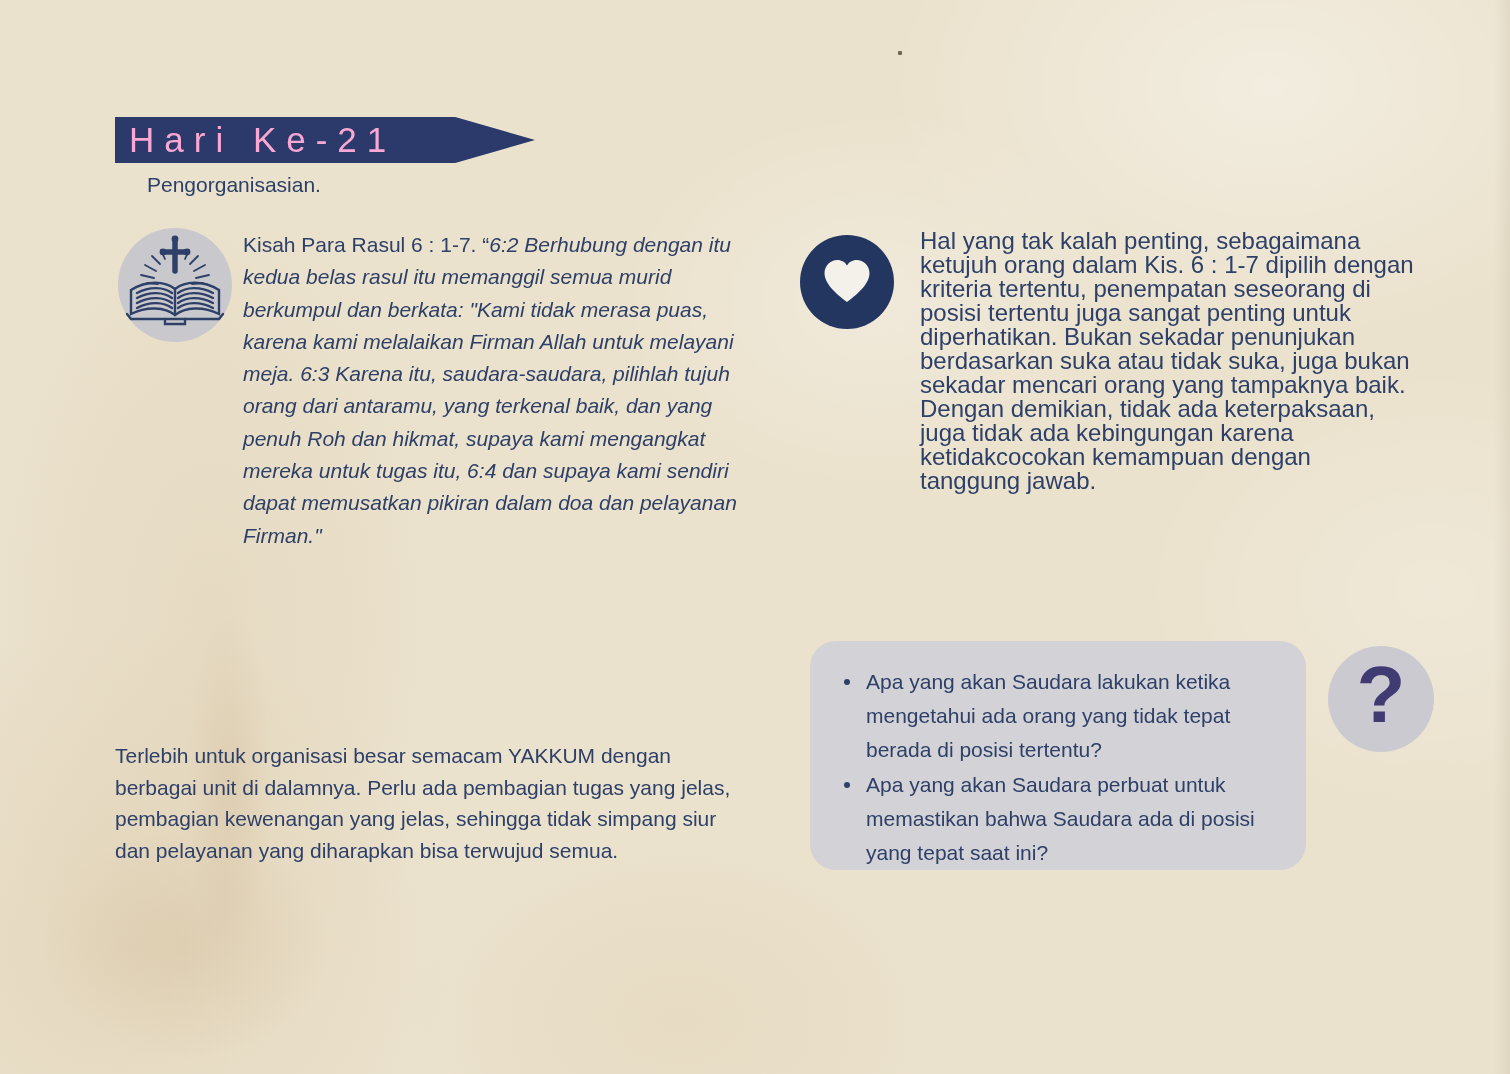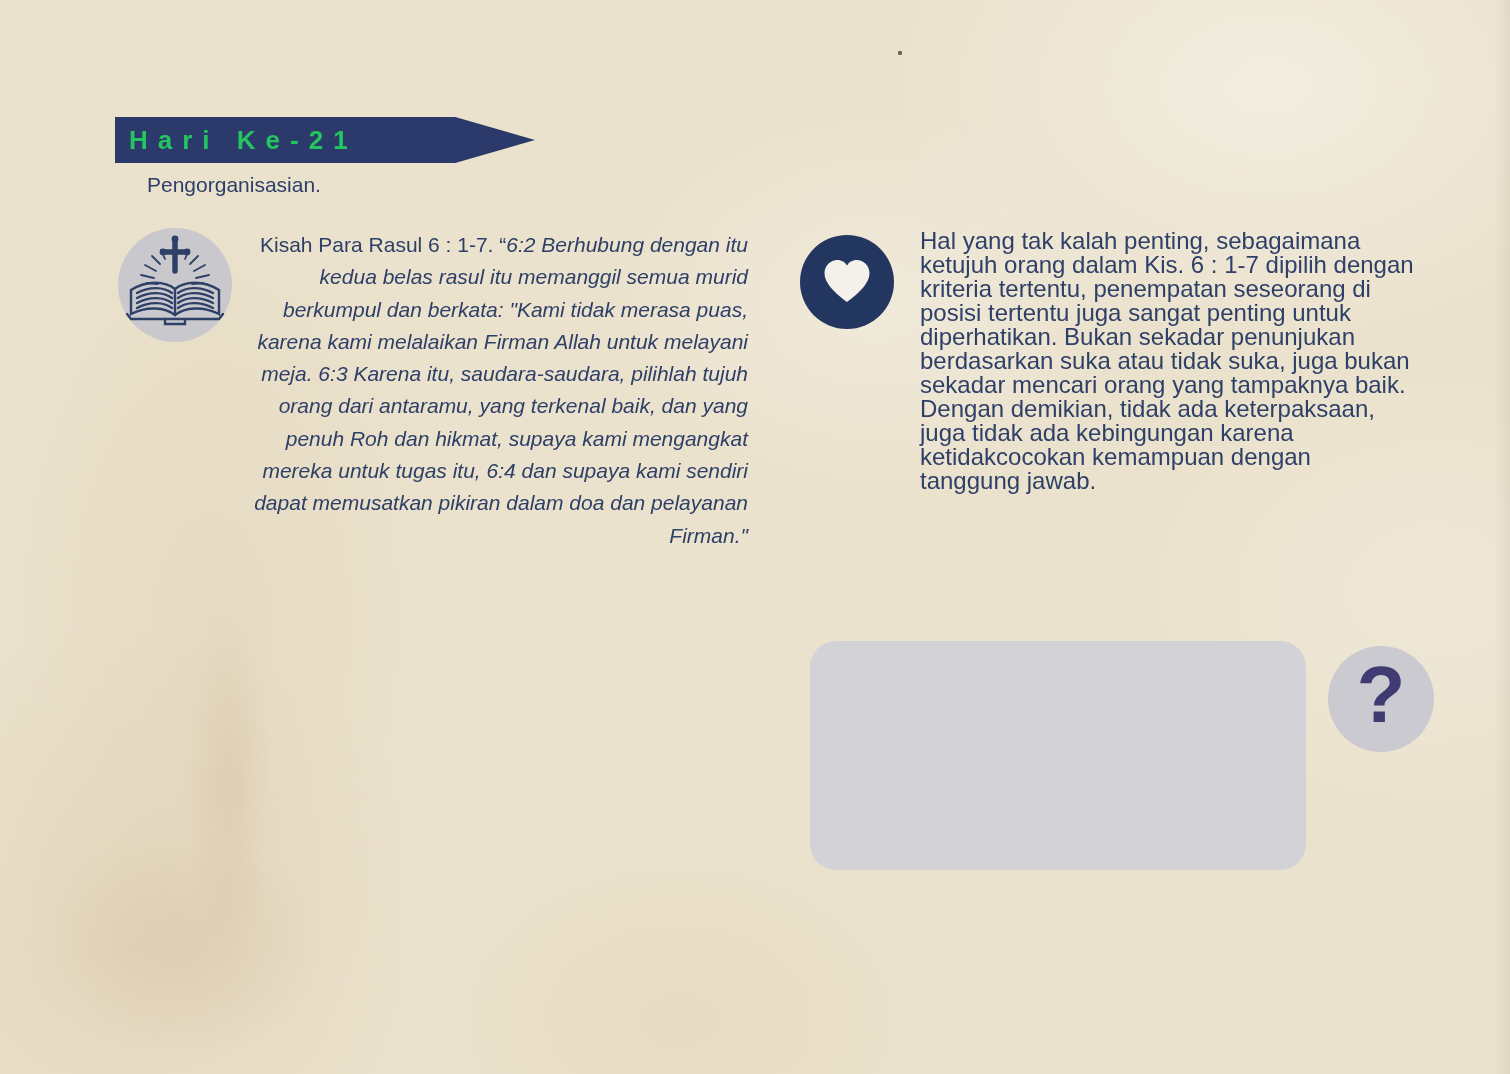--- a/index.html
+++ b/index.html
@@ -27,42 +27,41 @@
   .banner{
     left:115px; top:117px;
     width:420px; height:46px;
     background:#2b3a6a;
     clip-path:polygon(0 0, 81% 0, 100% 50%, 81% 100%, 0 100%);
     display:flex; align-items:center;
     padding-left:14px;
     box-sizing:border-box;
   }
   .banner-title{
-    color:#22c55e;
-    font-size:26px;
-    font-weight:700;
+    color:#f9a8d4;
+    font-size:35px;
+    font-weight:400;
     letter-spacing:10px;
     white-space:nowrap;
   }
   .subtitle{
     left:115px; top:173px;
     font-size:21px;
     color:#2e4068;
     margin-left:32px;
   }
 
   
   .bible-badge{ left:117px; top:227px; width:116px; height:116px; }
   .scripture{
     left:243px; top:229px;
     width:505px;
     font-size:21px;
     line-height:32.3px;
     color:#2e4068;
-    text-align:right;
   }
   .scripture .ref{ font-style:normal; }
   .scripture .quote{ font-style:italic; }
 
   
   .para{
     font-size:21px;
     line-height:31.5px;
     color:#2e4068;
   }
@@ -201,30 +200,39 @@
           <path d="M96 76 C83 69 69 70 61 76"></path>
           <path d="M96 81 C83 74 69 75 61 81"></path>
           <path d="M10 87 L14 92 L102 92 L106 87"></path>
           <path d="M48 92 L48 97 L68 97 L68 92"></path>
         </g>
       </g>
     </svg>
   </div>
   <p class="abs scripture" style="margin:0"><span class="ref">Kisah Para Rasul 6 : 1-7. “</span><span class="quote">6:2 Berhubung dengan itu kedua belas rasul itu memanggil semua murid berkumpul dan berkata: "Kami tidak merasa puas, karena kami melalaikan Firman Allah untuk melayani meja. 6:3 Karena itu, saudara-saudara, pilihlah tujuh orang dari antaramu, yang terkenal baik, dan yang penuh Roh dan hikmat, supaya kami mengangkat mereka untuk tugas itu, 6:4 dan supaya kami sendiri dapat memusatkan pikiran dalam doa dan pelayanan Firman."</span></p>
 
+  <p class="abs para para2" style="margin:0">Terlebih untuk organisasi besar semacam YAKKUM dengan berbagai unit di dalamnya. Perlu ada pembagian tugas yang jelas, pembagian kewenangan yang jelas, sehingga tidak simpang siur dan pelayanan yang diharapkan bisa terwujud semua.</p>
 
   <div class="abs heart-badge">
     <svg viewBox="0 0 94 94" width="94" height="94">
       <circle cx="47" cy="47" r="47" fill="#223660"></circle>
       <path d="M47 67 C44.5 64.8 24.5 51.5 24.5 38.2 C24.5 30.6 30.5 25 37.4 25 C41.6 25 45.3 27.2 47 30.6 C48.7 27.2 52.4 25 56.6 25 C63.5 25 69.5 30.6 69.5 38.2 C69.5 51.5 49.5 64.8 47 67 Z" fill="#f4f1ea"></path>
     </svg>
   </div>
   <p class="abs reflection" style="margin:0">Hal yang tak kalah penting, sebagaimana ketujuh orang dalam Kis. 6 : 1-7 dipilih dengan kriteria tertentu, penempatan seseorang di posisi tertentu juga sangat penting untuk diperhatikan. Bukan sekadar penunjukan berdasarkan suka atau tidak suka, juga bukan sekadar mencari orang yang tampaknya baik. Dengan demikian, tidak ada keterpaksaan, juga tidak ada kebingungan karena ketidakcocokan kemampuan dengan tanggung jawab.</p>
 
   <div class="abs qbox">
     <ul class="qlist">
+      <li>
+        <span class="dot"></span>
+        <span>Apa yang akan Saudara lakukan ketika mengetahui ada orang yang tidak tepat berada di posisi tertentu?</span>
+      </li>
+      <li>
+        <span class="dot"></span>
+        <span>Apa yang akan Saudara perbuat untuk memastikan bahwa Saudara ada di posisi yang tepat saat ini?</span>
+      </li>
     </ul>
   </div>
   <div class="abs qmark-badge">
     <span class="qmark-glyph">?</span>
   </div>
 
 </div>
 
 </body></html>

